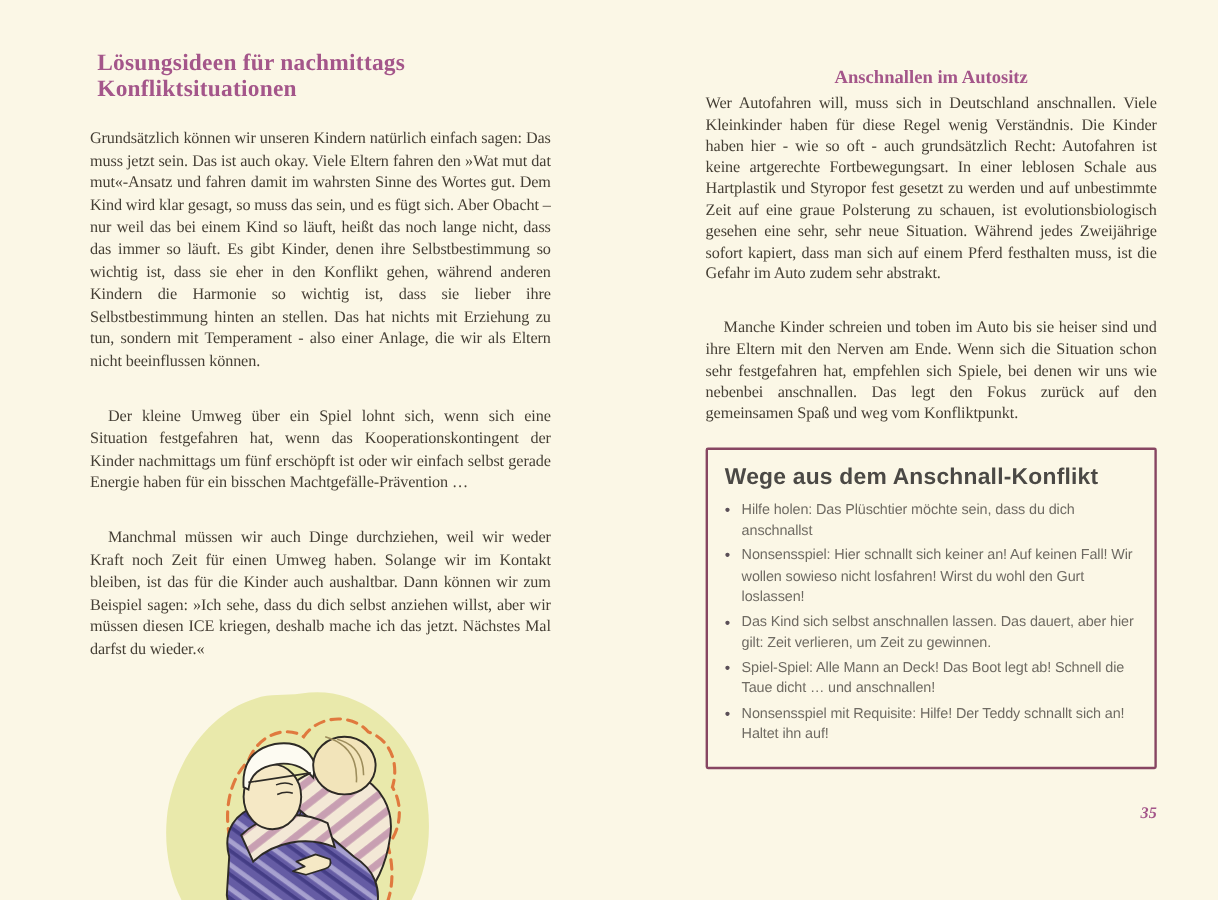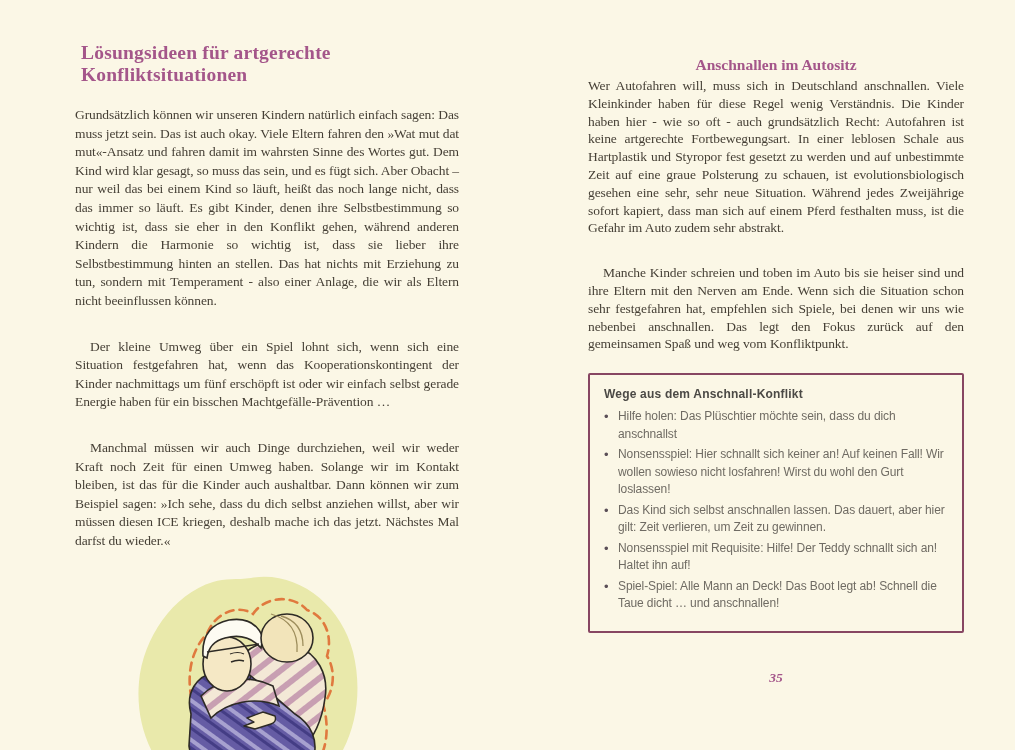--- a/index.html
+++ b/index.html
@@ -28,45 +28,45 @@
     text-align:center;margin:0 0 3px 0;
   }
   .right-col .body-text p{line-height:17.8px;}
   .tip-box{
     margin-top:20px;border:2px solid #874662;border-radius:2px;
     padding:12px 13px 15px 12px;
     font-family:"Liberation Sans", sans-serif;color:#6f6b63;
     background:transparent;
   }
   .tip-title{
-    font-weight:bold;color:#4b4945;font-size:12px;
+    font-weight:bold;color:#4b4945;font-size:19px;
     margin:0 0 7px 2px;letter-spacing:.2px;
   }
   .tip-list{list-style:none;margin:0;padding:0;}
   .tip-list li{
     position:relative;padding-left:16px;font-size:12px;
     line-height:17.5px;margin-bottom:3px;letter-spacing:-.1px;
   }
   .tip-list li::before{
     content:"\2022";position:absolute;left:2px;top:0;
     color:#5a4f57;font-size:13px;
   }
   .page-number{
     position:absolute;left:588px;top:670px;width:376px;
-    text-align:center;font-style:italic;font-weight:bold;
+    text-align:right;font-style:italic;font-weight:bold;
     color:#a4568a;font-size:13.5px;
   }
 </style>
 </head>
 <body>
 
 <div class="spread">
 
   <div class="left-col">
-    <h1 class="left-heading">Lösungsideen für artgerechte Konfliktsituationen</h1>
+    <h1 class="left-heading">Lösungsideen für nachmittags Konfliktsituationen</h1>
     <div class="body-text">
       <p>Grundsätzlich können wir unseren Kindern natürlich einfach sagen: Das muss jetzt sein. Das ist auch okay. Viele Eltern fahren den »Wat mut dat mut«-Ansatz und fahren damit im wahrsten Sinne des Wortes gut. Dem Kind wird klar gesagt, so muss das sein, und es fügt sich. Aber Obacht – nur weil das bei einem Kind so läuft, heißt das noch lange nicht, dass das immer so läuft. Es gibt Kinder, denen ihre Selbstbestimmung so wichtig ist, dass sie eher in den Konflikt gehen, während anderen Kindern die Harmonie so wichtig ist, dass sie lieber ihre Selbstbestimmung hinten an stellen. Das hat nichts mit Erziehung zu tun, sondern mit Temperament - also einer Anlage, die wir als Eltern nicht beeinflussen können.</p>
       <p class="indent">Der kleine Umweg über ein Spiel lohnt sich, wenn sich eine Situation festgefahren hat, wenn das Kooperationskontingent der Kinder nachmittags um fünf erschöpft ist oder wir einfach selbst gerade Energie haben für ein bisschen Machtgefälle-Prävention …</p>
       <p class="indent">Manchmal müssen wir auch Dinge durchziehen, weil wir weder Kraft noch Zeit für einen Umweg haben. Solange wir im Kontakt bleiben, ist das für die Kinder auch aushaltbar. Dann können wir zum Beispiel sagen: »Ich sehe, dass du dich selbst anziehen willst, aber wir müssen diesen ICE kriegen, deshalb mache ich das jetzt. Nächstes Mal darfst du wieder.«</p>
     </div>
 
     <div class="illustration">
       <svg width="238" height="262" viewBox="0 0 238 262" xmlns="http://www.w3.org/2000/svg">
         <defs>
           <pattern id="purpleStripes" width="16" height="16" patternUnits="userSpaceOnUse" patternTransform="rotate(36)">
@@ -128,21 +128,21 @@
       <p>Wer Autofahren will, muss sich in Deutschland anschnallen. Viele Kleinkinder haben für diese Regel wenig Verständnis. Die Kinder haben hier - wie so oft - auch grundsätzlich Recht: Autofahren ist keine artgerechte Fortbewegungsart. In einer leblosen Schale aus Hartplastik und Styropor fest gesetzt zu werden und auf unbestimmte Zeit auf eine graue Polsterung zu schauen, ist evolutionsbiologisch gesehen eine sehr, sehr neue Situation. Während jedes Zweijährige sofort kapiert, dass man sich auf einem Pferd festhalten muss, ist die Gefahr im Auto zudem sehr abstrakt.</p>
       <p class="indent">Manche Kinder schreien und toben im Auto bis sie heiser sind und ihre Eltern mit den Nerven am Ende. Wenn sich die Situation schon sehr festgefahren hat, empfehlen sich Spiele, bei denen wir uns wie nebenbei anschnallen. Das legt den Fokus zurück auf den gemeinsamen Spaß und weg vom Konfliktpunkt.</p>
     </div>
 
     <div class="tip-box">
       <div class="tip-title">Wege aus dem Anschnall-Konflikt</div>
       <ul class="tip-list">
           <li>Hilfe holen: Das Plüschtier möchte sein, dass du dich anschnallst</li>
           <li>Nonsensspiel: Hier schnallt sich keiner an! Auf keinen Fall! Wir wollen sowieso nicht losfahren! Wirst du wohl den Gurt loslassen!</li>
           <li>Das Kind sich selbst anschnallen lassen. Das dauert, aber hier gilt: Zeit verlieren, um Zeit zu gewinnen.</li>
+          <li>Spiel-Spiel: Alle Mann an Deck! Das Boot legt ab! Schnell die Taue dicht … und anschnallen!</li>
           <li>Nonsensspiel mit Requisite: Hilfe! Der Teddy schnallt sich an! Haltet ihn auf!</li>
-          <li>Spiel-Spiel: Alle Mann an Deck! Das Boot legt ab! Schnell die Taue dicht … und anschnallen!</li>
         </ul>
     </div>
   </div>
 
   <div class="page-number">35</div>
 
 </div>
 
 </body></html>

